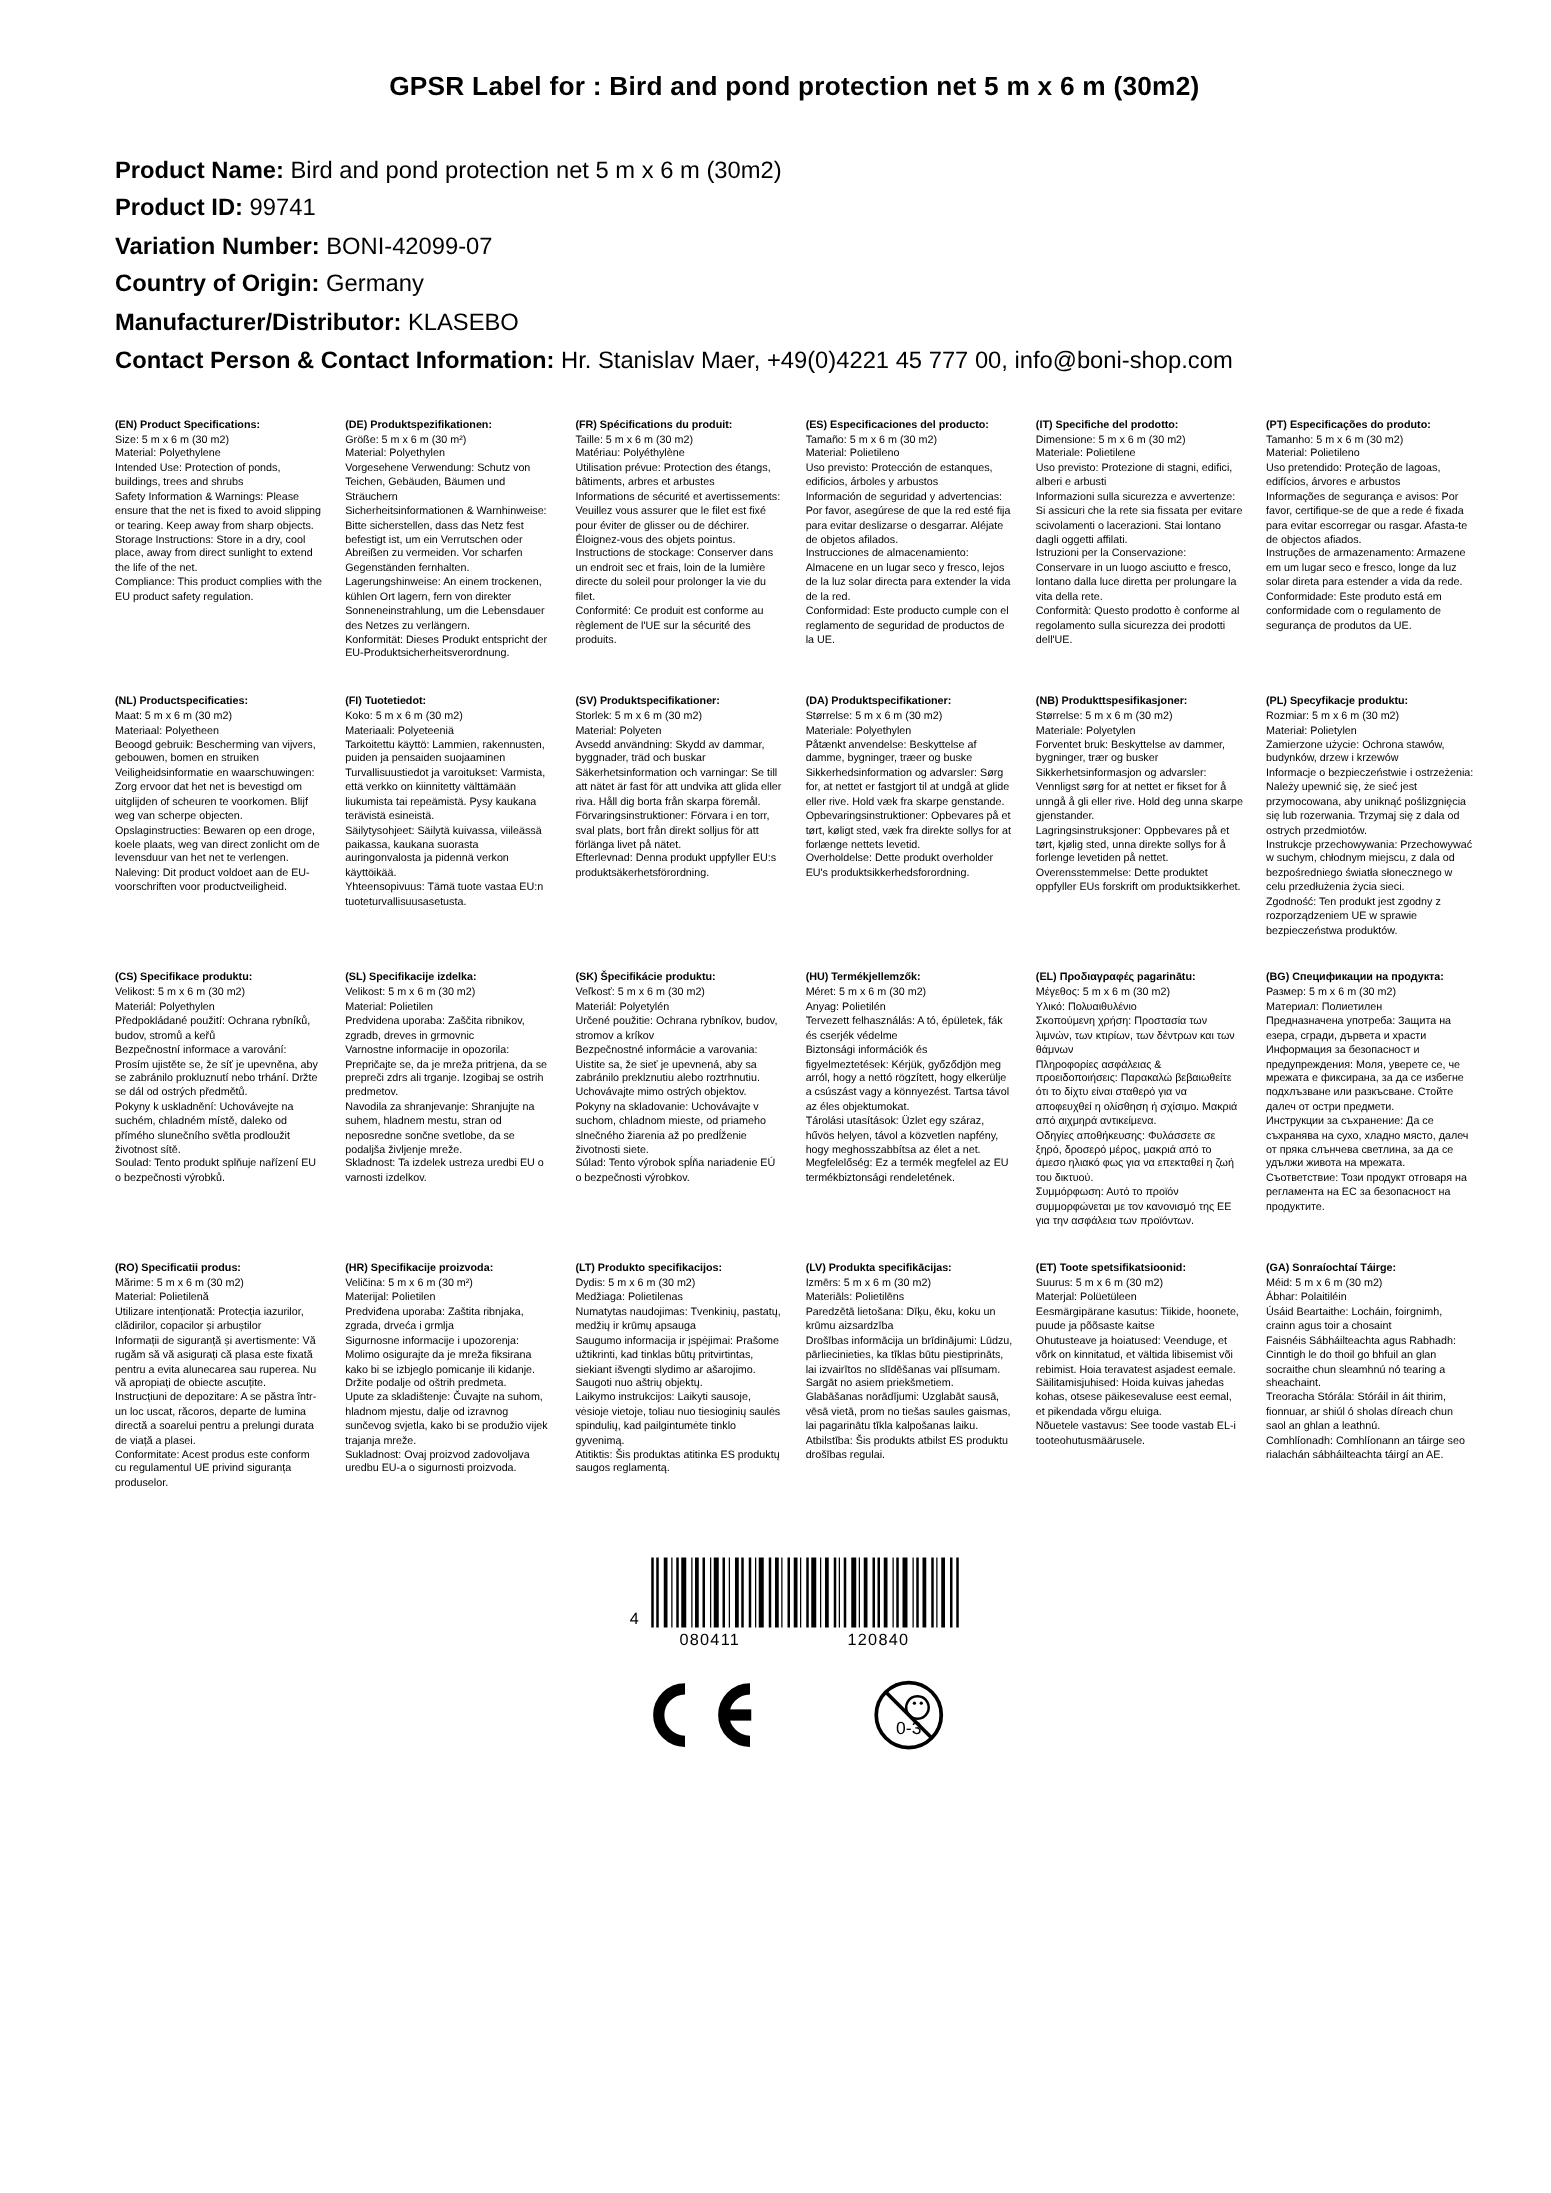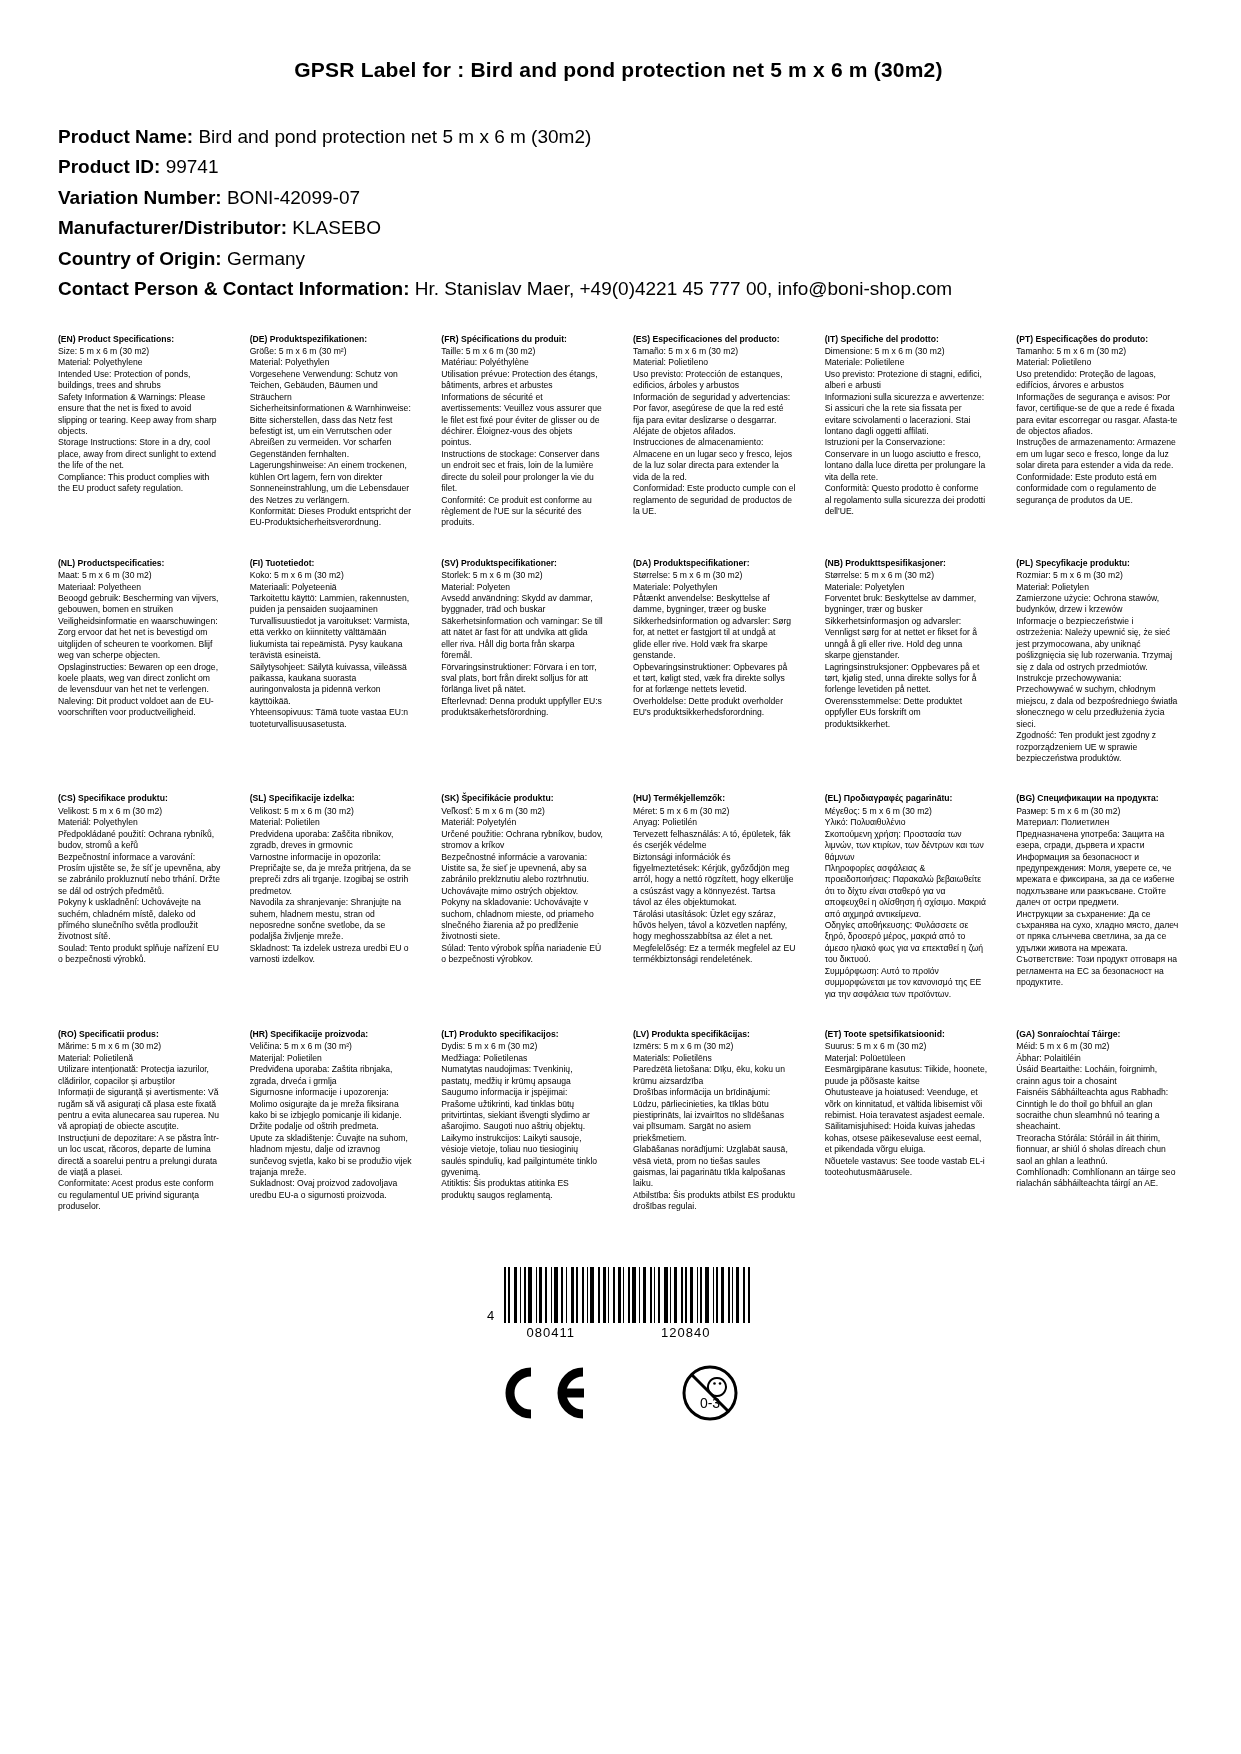--- a/index.html
+++ b/index.html
@@ -10,21 +10,21 @@
   body {
     width: 1241px;
     min-height: 1754px;
     font-family: "Liberation Sans", sans-serif;
     color: #000000;
   }
   .page {
     width: 1241px;
     min-height: 1754px;
     box-sizing: border-box;
-    padding: 44px 62px 20px 58px;
+    padding: 44px 62px 20px 92px;
     position: relative;
   }
   h1.title {
     font-size: 21px;
     font-weight: bold;
     text-align: center;
     margin: 14px 0 40px 0;
     letter-spacing: 0.2px;
   }
   .meta {
@@ -36,21 +36,20 @@
     margin-bottom: 1px;
   }
   .meta .lbl {
     font-weight: bold;
   }
   .grid {
     display: grid;
     grid-template-columns: repeat(6, 1fr);
     column-gap: 18px;
     row-gap: 26px;
-    gap: 29px;
   }
   .cell {
     font-size: 8.6px;
     line-height: 1.33;
     break-inside: avoid;
   }
   .cell .head {
     font-weight: bold;
     display: block;
     margin-bottom: 1px;
@@ -123,26 +122,26 @@
     </div>
     <div class="row">
       <span class="lbl">Product ID:</span>
       <span>99741</span>
     </div>
     <div class="row">
       <span class="lbl">Variation Number:</span>
       <span>BONI-42099-07</span>
     </div>
     <div class="row">
+      <span class="lbl">Country of Origin:</span>
+      <span>Germany</span>
+    </div>
+    <div class="row">
       <span class="lbl">Manufacturer/Distributor:</span>
       <span>KLASEBO</span>
-    </div>
-    <div class="row">
-      <span class="lbl">Country of Origin:</span>
-      <span>Germany</span>
     </div>
     <div class="row">
       <span class="lbl">Contact Person &amp; Contact Information:</span>
       <span>Hr. Stanislav Maer, +49(0)4221 45 777 00, info@boni-shop.com</span>
     </div>
   </div>
 
   <div class="grid">
 
     <div class="cell">

